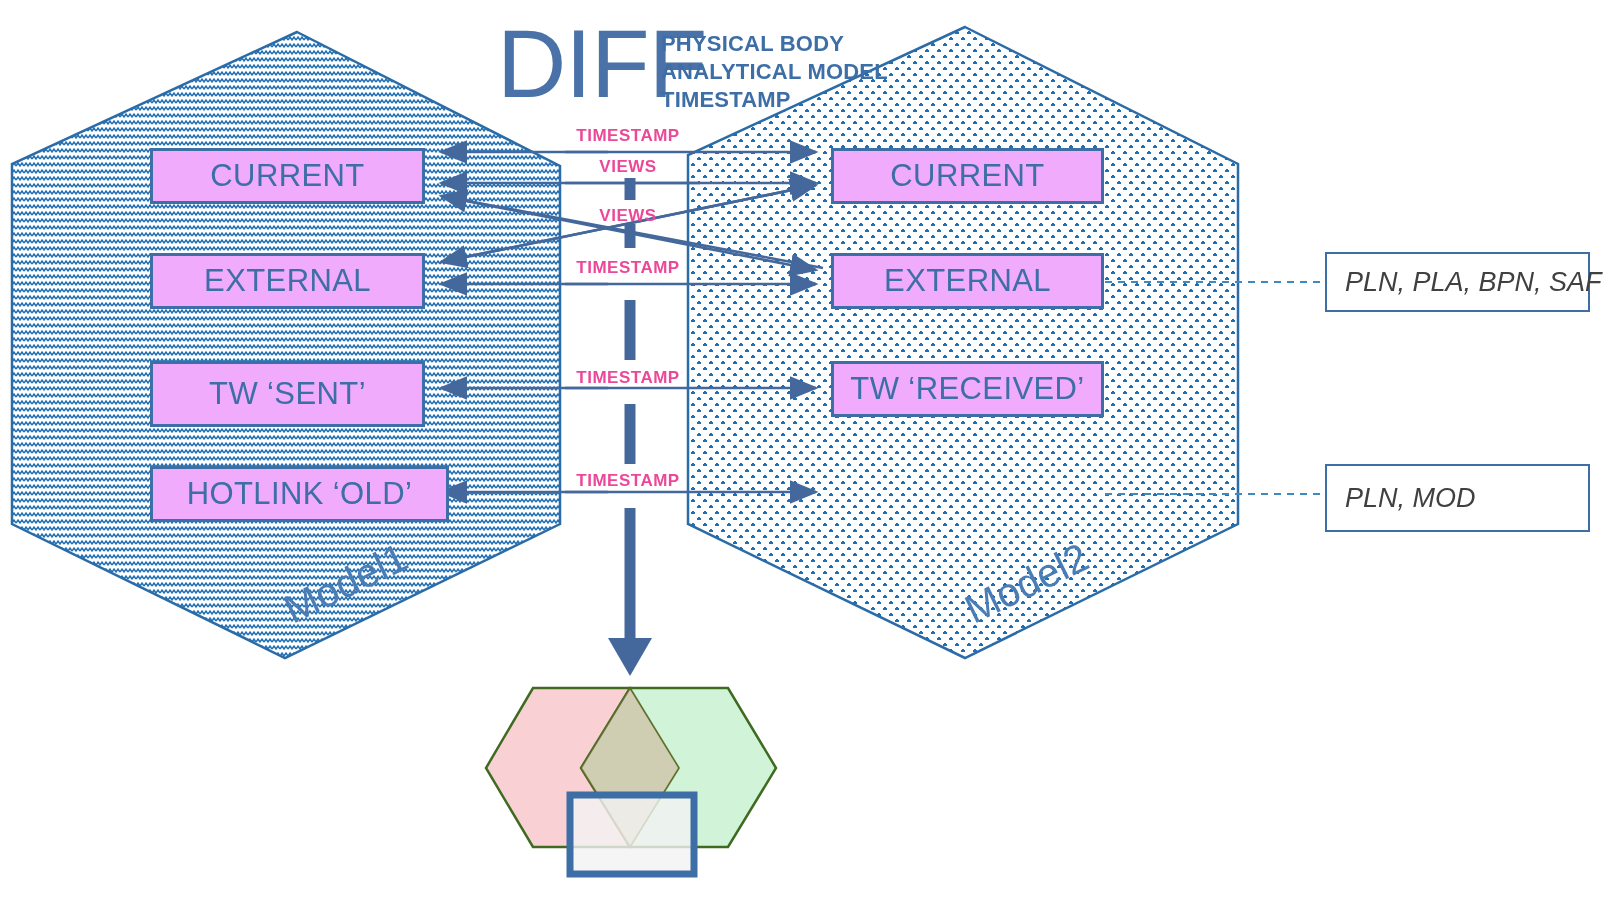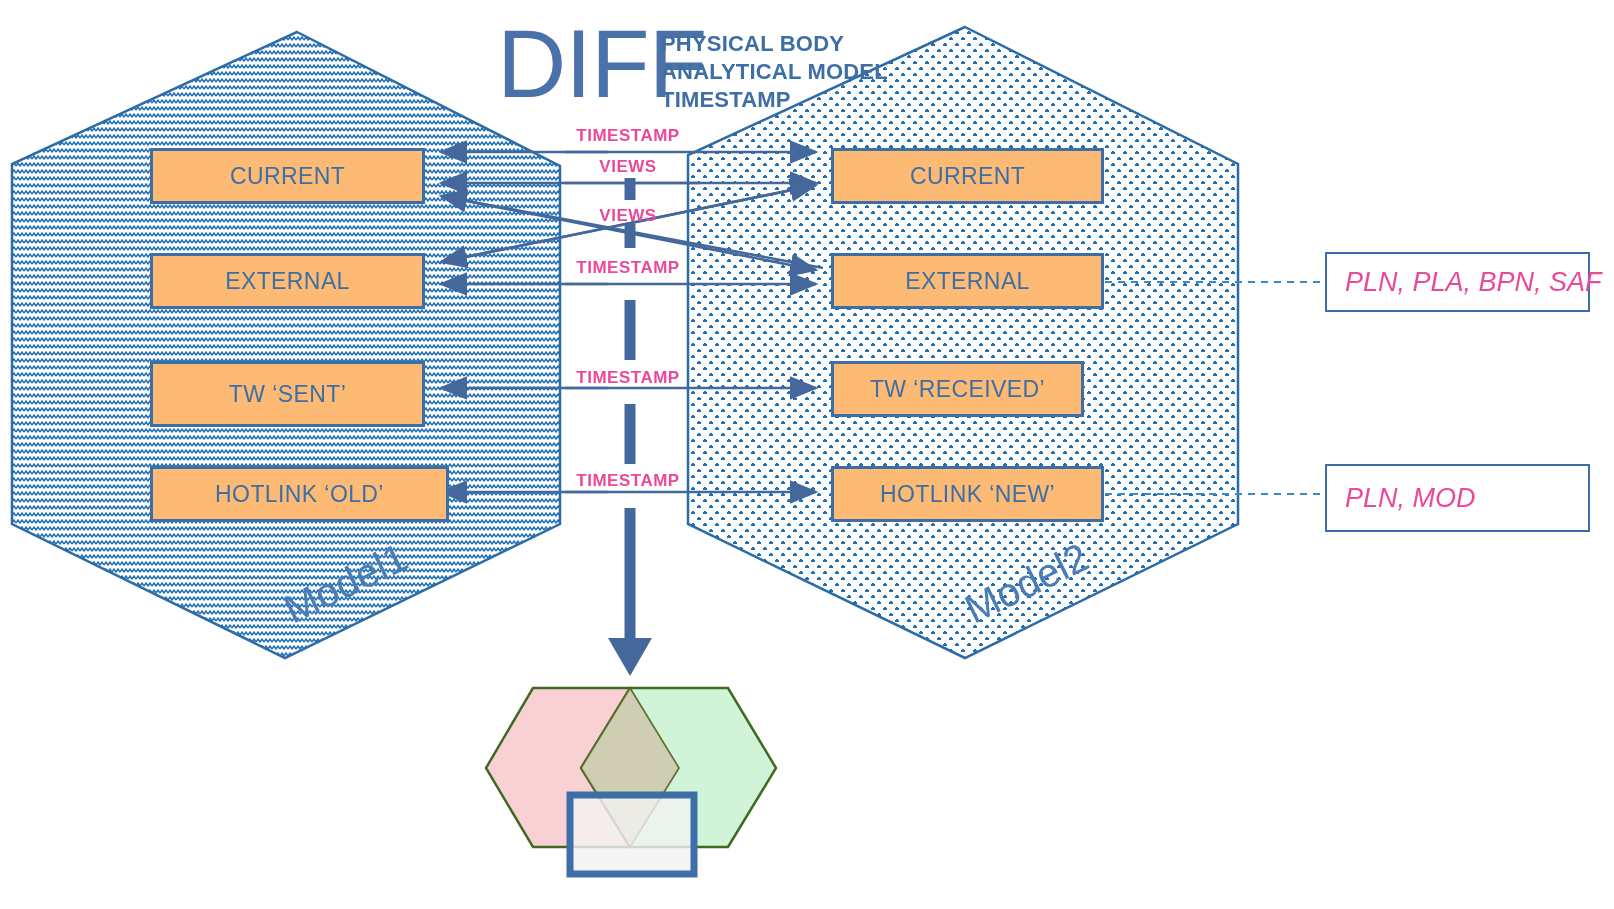--- a/index.html
+++ b/index.html
@@ -3,38 +3,38 @@
 <meta charset="utf-8">
 <style>
   html,body{margin:0;padding:0;background:#ffffff;}
   body{width:1614px;height:909px;position:relative;overflow:hidden;
        font-family:"Liberation Sans", sans-serif;}
   #stage{position:absolute;left:0;top:0;width:1614px;height:909px;}
   svg#scene{position:absolute;left:0;top:0;width:1614px;height:909px;}
 
   .boxlabel{
     position:absolute;
-    background:#fdba74;
+    background:#f0abfc;
     border:3px solid #3d6ea5;
     box-sizing:border-box;
     display:flex;align-items:center;justify-content:center;
     color:#3d6ea5;
-    font-size:23px;
+    font-size:31px;
     font-weight:400;
     letter-spacing:0.4px;
     white-space:nowrap;
   }
   .annbox{
     position:absolute;
     background:#ffffff;
     border:2px solid #3d6ea5;
     box-sizing:border-box;
     display:flex;align-items:center;
     padding-left:18px;
-    color:#ec4899;
+    color:#404040;
     font-size:27px;
     font-style:italic;
     white-space:nowrap;
   }
   .conn-label{
     position:absolute;
     color:#ec4899;
     font-size:17px;
     font-weight:bold;
     letter-spacing:0.5px;
@@ -159,22 +159,21 @@
     <div>TIMESTAMP</div>
   </div>
 
   <div class="boxlabel" style="left:150px;top:148px;width:275px;height:56px;">CURRENT</div>
   <div class="boxlabel" style="left:150px;top:253px;width:275px;height:56px;">EXTERNAL</div>
   <div class="boxlabel" style="left:150px;top:361px;width:275px;height:66px;">TW ‘SENT’</div>
   <div class="boxlabel" style="left:150px;top:466px;width:299px;height:56px;">HOTLINK ‘OLD’</div>
 
   <div class="boxlabel" style="left:831px;top:148px;width:273px;height:56px;">CURRENT</div>
   <div class="boxlabel" style="left:831px;top:253px;width:273px;height:56px;">EXTERNAL</div>
-  <div class="boxlabel" style="left:831px;top:361px;width:253px;height:56px;">TW ‘RECEIVED’</div>
-  <div class="boxlabel" style="left:831px;top:466px;width:273px;height:56px;">HOTLINK ‘NEW’</div>
+  <div class="boxlabel" style="left:831px;top:361px;width:273px;height:56px;">TW ‘RECEIVED’</div>
 
   <div class="conn-label" style="left:628px;top:126px;">TIMESTAMP</div>
   <div class="conn-label" style="left:628px;top:157px;">VIEWS</div>
   <div class="conn-label" style="left:628px;top:206px;">VIEWS</div>
   <div class="conn-label" style="left:628px;top:258px;">TIMESTAMP</div>
   <div class="conn-label" style="left:628px;top:368px;">TIMESTAMP</div>
   <div class="conn-label" style="left:628px;top:471px;">TIMESTAMP</div>
 
   <div class="annbox" style="left:1325px;top:252px;width:265px;height:60px;">PLN, PLA, BPN, SAF</div>
   <div class="annbox" style="left:1325px;top:464px;width:265px;height:68px;">PLN, MOD</div>

